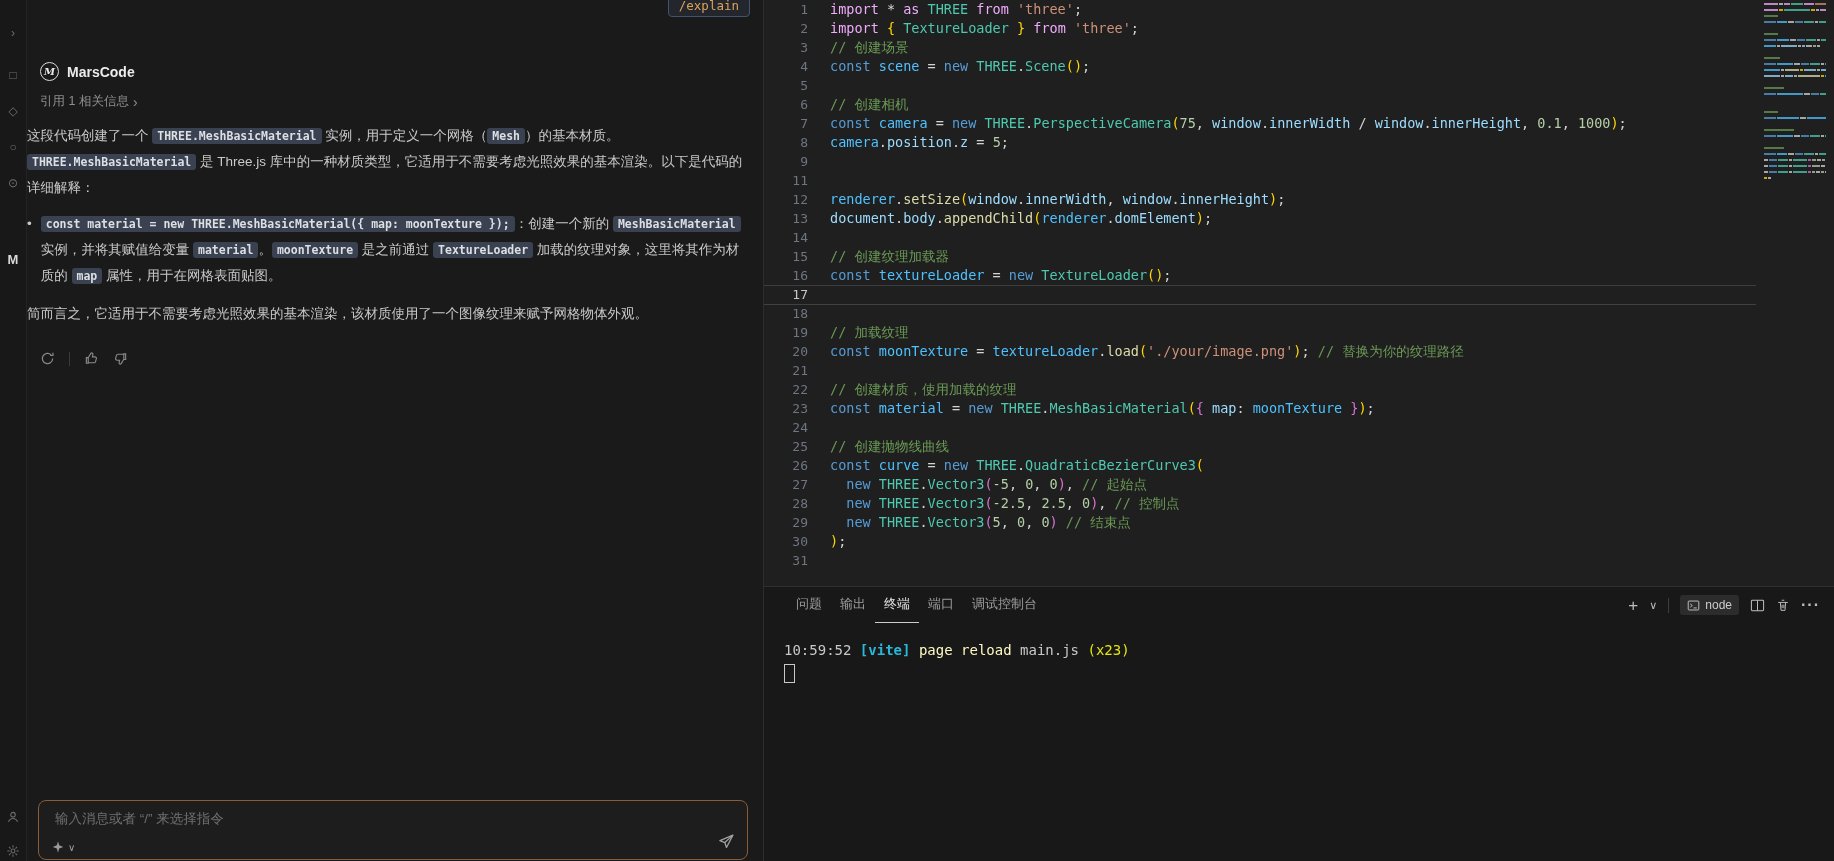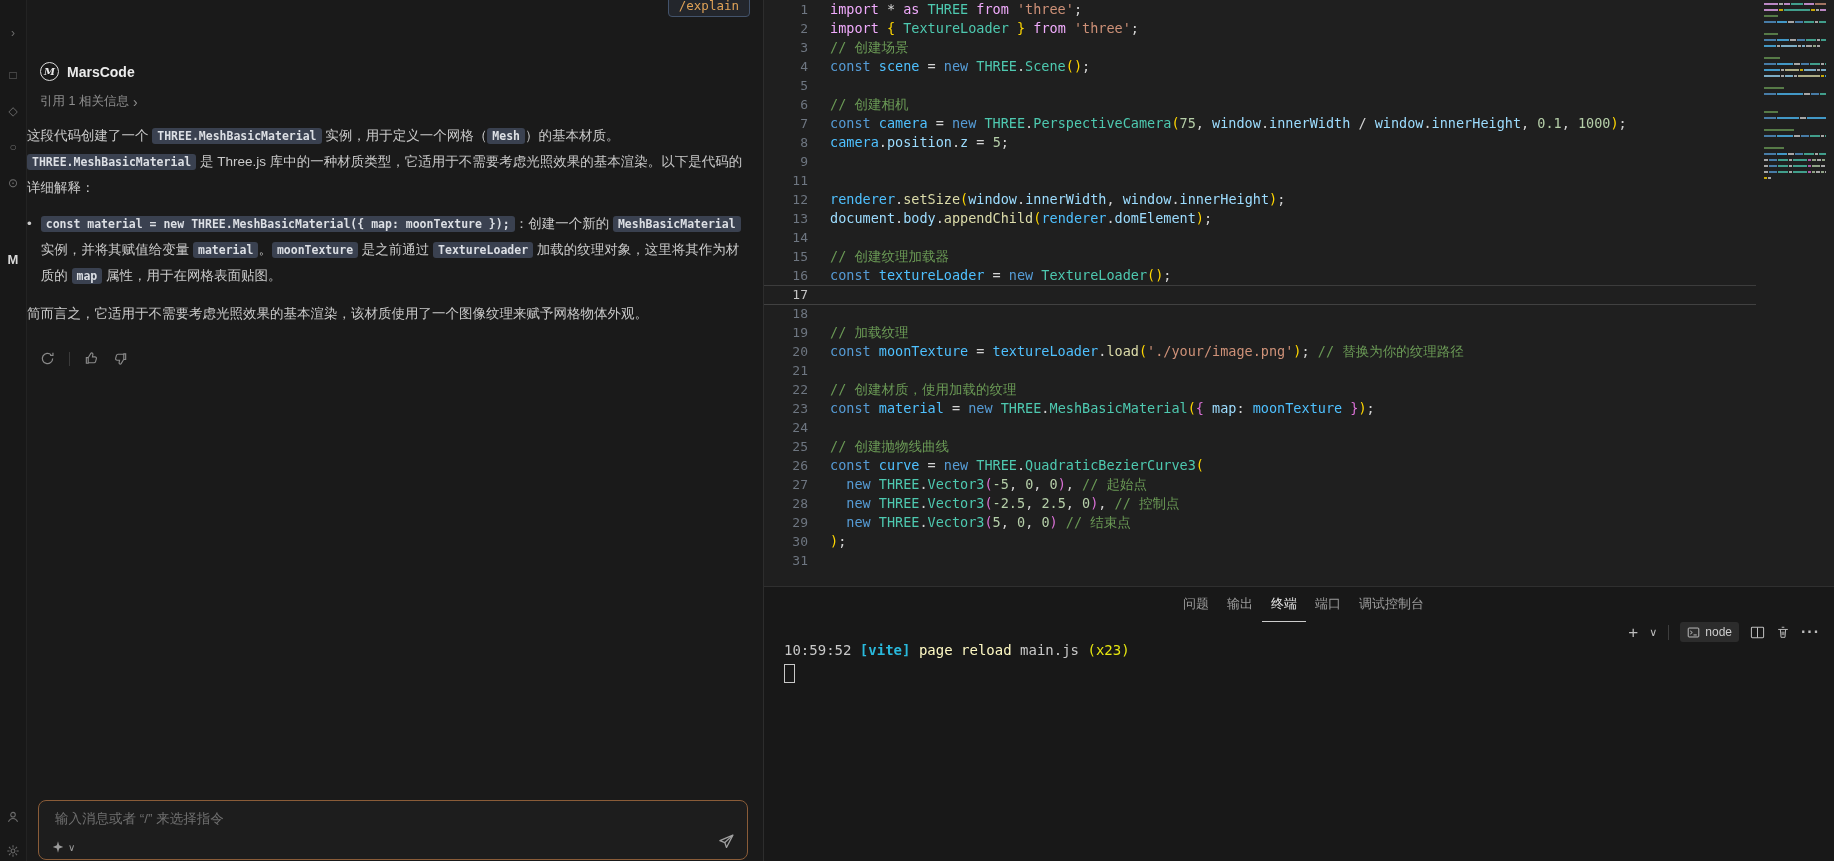--- a/index.html
+++ b/index.html
@@ -51,21 +51,21 @@
              border-top:1px solid #3c3c3c;border-bottom:1px solid #414141;pointer-events:none;}
   .tok-kw1{color:#f0abfc}.tok-kw2{color:#569cd6}.tok-cls{color:#4ec9b0}.tok-var1{color:#4fc1ff}
   .tok-var2{color:#9cdcfe}.tok-fn{color:#dcdcaa}.tok-str{color:#ce9178}.tok-num{color:#b5cea8}
   .tok-com{color:#6a9955}.tok-pun{color:#d4d4d4}.tok-op{color:#d4d4d4}.tok-br1{color:#ffd700}.tok-br2{color:#da70d6}
   .minimap{position:absolute;top:3px;right:8px;width:62px;overflow:hidden;cursor:pointer;}
   .mm-row{display:flex;gap:1px;height:2px;margin-bottom:4px;overflow:hidden;}
   .mm-seg{height:2px;background:currentColor;opacity:.75;flex:none;}
 
   
   .panel{position:absolute;left:0;bottom:0;width:100%;height:275px;background:#181818;border-top:1px solid #2f2f2f;box-sizing:border-box;}
-  .panel-header{display:flex;align-items:center;height:36px;padding:0 14px 0 23px;flex-direction:column;}
+  .panel-header{display:flex;align-items:center;height:36px;padding:0 14px 0 23px;}
   .panel-tabs{display:flex;height:100%;}
   .panel-tab{padding:0 9px;line-height:34px;font-size:13px;color:#9d9d9d;cursor:pointer;box-sizing:border-box;}
   .panel-tab.active{color:#e5e5e5;border-bottom:1px solid #cccccc;}
   .panel-controls{margin-left:auto;display:flex;align-items:center;gap:11px;color:#bdbdbd;}
   .pc-plus{font-size:17px;line-height:1;cursor:pointer;}
   .pc-chevron{font-size:11px;cursor:pointer;}
   .pc-divider{width:1px;height:15px;background:#3d3d3d;}
   .profile-badge{display:flex;align-items:center;gap:5px;background:#2c2c2c;border-radius:3px;padding:3px 7px;
                  font-size:12px;color:#cccccc;cursor:pointer;}
   .pc-kebab{font-weight:bold;letter-spacing:1px;cursor:pointer;}

